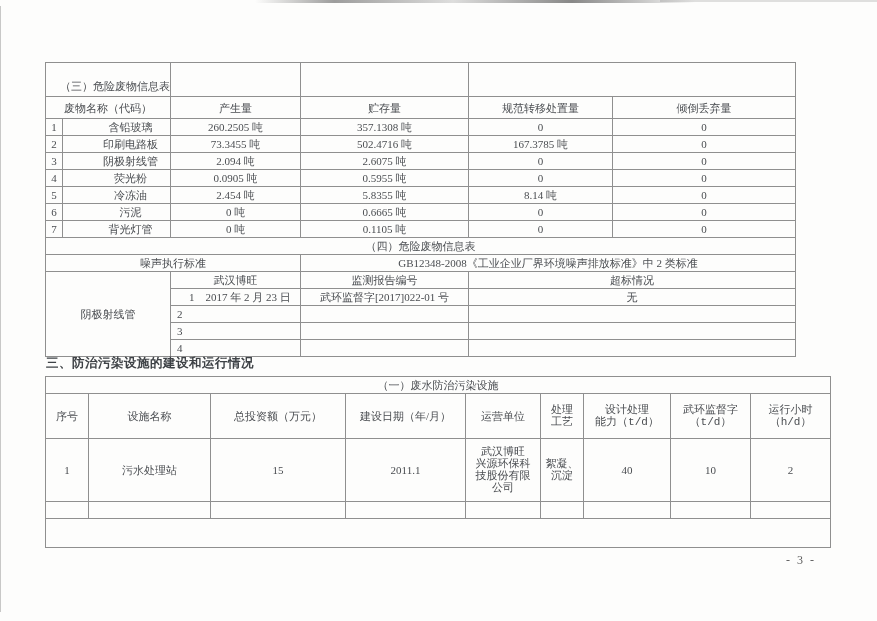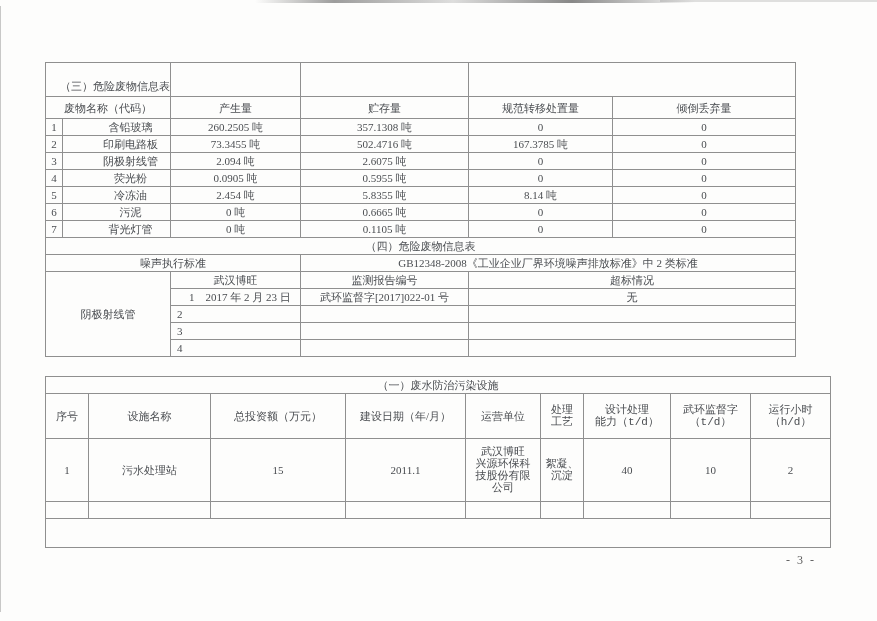--- a/index.html
+++ b/index.html
@@ -164,20 +164,21 @@
       <td colspan="2"></td>
     </tr>
     <tr class="h16">
       <td class="leftnum">4</td>
       <td></td>
       <td colspan="2"></td>
     </tr>
   </tbody>
     </table>
 
+  <div class="section-heading">三、防治污染设施的建设和运行情况</div>
 
   <table class="t2">
     <colgroup>
       <col style="width:43px">
         <col style="width:122px">
         <col style="width:135px">
       <col style="width:120px">
         <col style="width:75px">
         <col style="width:43px">
       <col style="width:87px">

